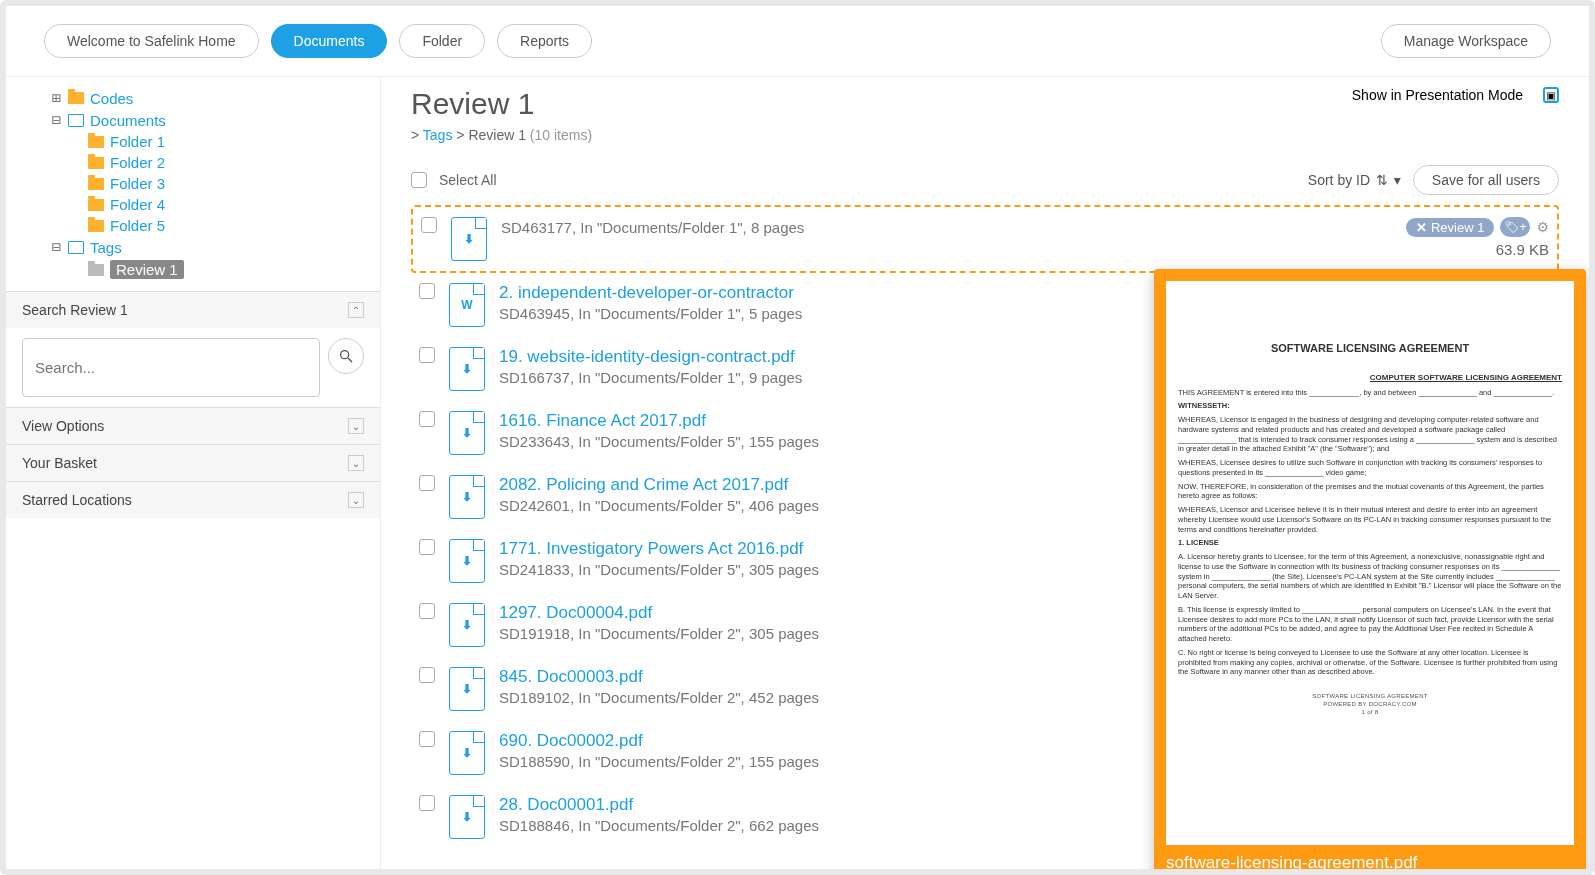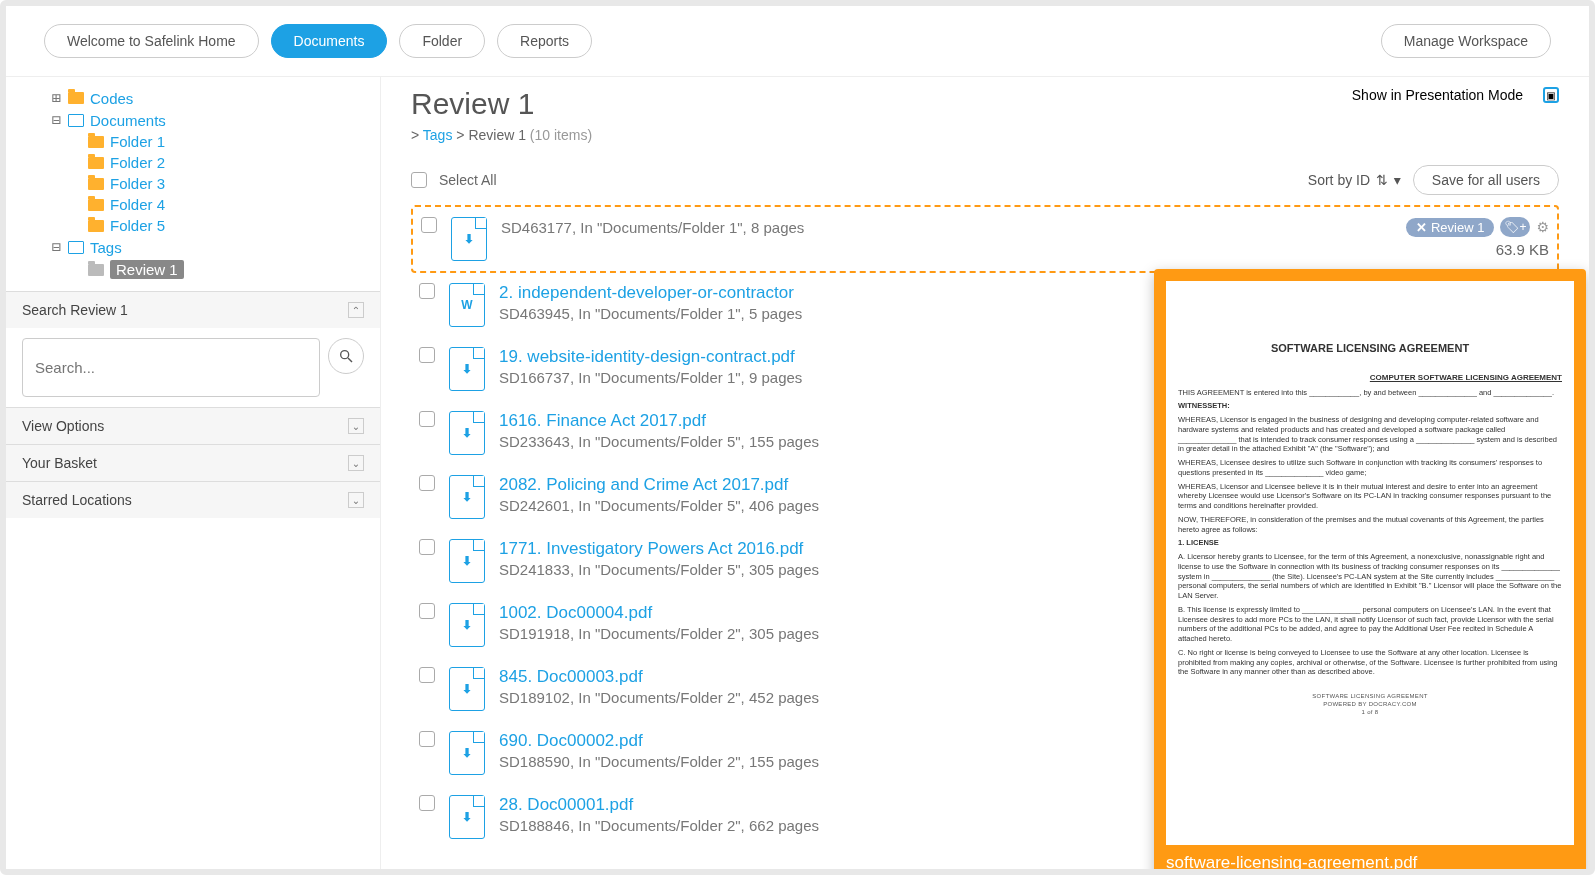--- a/index.html
+++ b/index.html
@@ -295,21 +295,21 @@
                 <span class="tag-ic">🏷+</span>
                 <span class="gear-ic">⚙</span>
               </div>
               <div class="size">1.34 MB</div>
             </div>
           </div>
           <div class="docrow">
             <span class="chk"></span>
             <div class="doc-ic">⬇</div>
             <div class="doc-main">
-              <div class="doc-title"><span class="num">1002</span>. Doc00004.pdf</div>
+              <div class="doc-title"><span class="num">1297</span>. Doc00004.pdf</div>
               <div class="doc-meta">SD191918, In "Documents/Folder 2", 305 pages</div>
             </div>
             <div class="doc-right">
               <div class="badges">
                 <span class="badge"><span class="x">✕</span>Review 1</span>
                 <span class="tag-ic">🏷+</span>
                 <span class="gear-ic">⚙</span>
               </div>
               <div class="size">1.34 MB</div>
             </div>
@@ -365,22 +365,22 @@
         </div>
 
       <div class="preview">
         <div class="page">
           <h2>SOFTWARE LICENSING AGREEMENT</h2>
           <h3>COMPUTER SOFTWARE LICENSING AGREEMENT</h3>
           <div class="para">THIS AGREEMENT is entered into this ____________, by and between ______________ and ______________.</div>
           <div class="para"><b>WITNESSETH:</b></div>
           <div class="para">WHEREAS, Licensor is engaged in the business of designing and developing computer-related software and hardware systems and related products and has created and developed a software package called ______________ that is intended to track consumer responses using a ______________ system and is described in greater detail in the attached Exhibit "A" (the "Software"); and</div>
           <div class="para">WHEREAS, Licensee desires to utilize such Software in conjunction with tracking its consumers' responses to questions presented in its ______________ video game;</div>
+          <div class="para">NOW, THEREFORE, in consideration of the premises and the mutual covenants of this Agreement, the parties hereto agree as follows:</div>
           <div class="para">WHEREAS, Licensor and Licensee believe it is in their mutual interest and desire to enter into an agreement whereby Licensee would use Licensor's Software on its PC-LAN in tracking consumer responses pursuant to the terms and conditions hereinafter provided.</div>
-          <div class="para">NOW, THEREFORE, in consideration of the premises and the mutual covenants of this Agreement, the parties hereto agree as follows:</div>
           <div class="para"><b>1. LICENSE</b></div>
           <div class="para">A. Licensor hereby grants to Licensee, for the term of this Agreement, a nonexclusive, nonassignable right and license to use the Software in connection with its business of tracking consumer responses on its ______________ system in ______________ (the Site). Licensee's PC-LAN system at the Site currently includes ______________ personal computers, the serial numbers of which are identified in Exhibit "B." Licensor will place the Software on the LAN Server.</div>
           <div class="para">B. This license is expressly limited to ______________ personal computers on Licensee's LAN. In the event that Licensee desires to add more PCs to the LAN, it shall notify Licensor of such fact, provide Licensor with the serial numbers of the additional PCs to be added, and agree to pay the Additional User Fee recited in Schedule A attached hereto.</div>
           <div class="para">C. No right or license is being conveyed to Licensee to use the Software at any other location. Licensee is prohibited from making any copies, archival or otherwise, of the Software. Licensee is further prohibited from using the Software in any manner other than as described above.</div>
           <div class="footer">
               <div>SOFTWARE LICENSING AGREEMENT</div>
               <div>POWERED BY DOCRACY.COM</div>
               <div>1 of 8</div>
             </div>
         </div>

